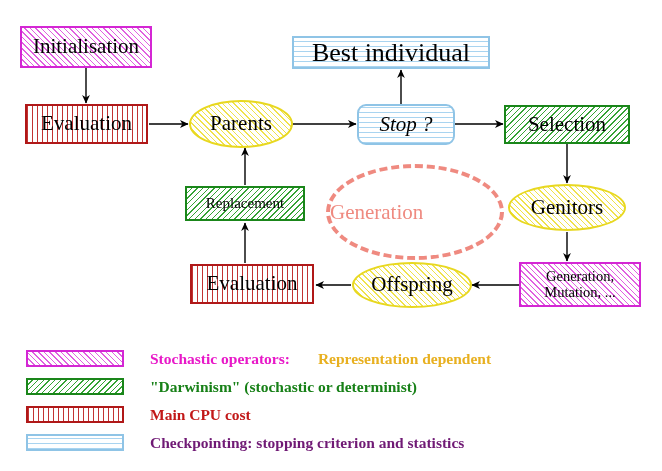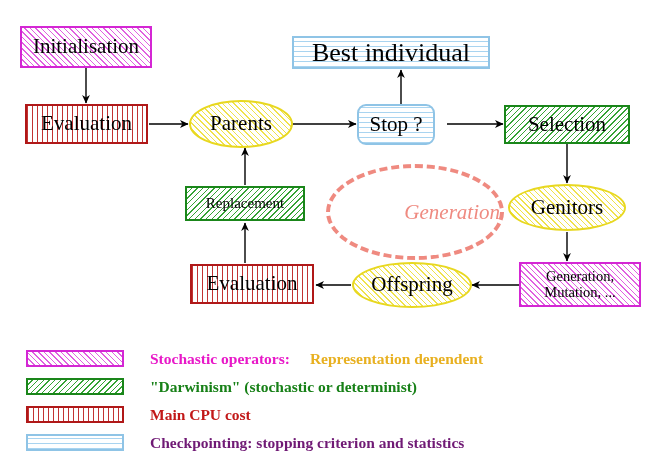--- a/index.html
+++ b/index.html
@@ -83,24 +83,23 @@
   .node-label { position: relative; z-index: 2; }
 
   
   .gen-ellipse {
     position: absolute;
     border: 4px dashed #ef8a80;
     border-radius: 50%;
     background: transparent;
     display: flex;
     align-items: center;
-    justify-content: flex-end;
+    justify-content: flex-start;
     color: #ef8a80;
     z-index: 1;
-    font-style: italic;
   }
 
   
   #legend {
     position: absolute;
     left: 26px;
     top: 346px;
     width: 620px;
     z-index: 4;
   }
@@ -115,21 +114,21 @@
     height: 17px;
     box-sizing: border-box;
     flex: 0 0 auto;
   }
   .legend-text {
     margin-left: 26px;
     font-size: 15.5px;
     white-space: nowrap;
     font-weight: bold;
   }
-  .legend-text .accent { margin-left: 20px; }
+  .legend-text .accent { margin-left: 28px; }
 
   .c-magenta { color: #e818c8; }
   .c-gold    { color: #e8b020; }
   .c-green   { color: #178017; }
   .c-red     { color: #c21818; }
   .c-blue    { color: #701a75; }
 </style>
 </head>
 <body>
 
@@ -175,21 +174,21 @@
 </div>
 
 <div class="node fill-yellow ellipse" style="left:189px; top:100px; width:104px; height:48px; font-size:21px;">
   <span class="node-label">Parents</span>
 </div>
 
 <div class="node fill-blue" style="left:292px; top:36px; width:198px; height:33px; font-size:26px;">
   <span class="node-label">Best individual</span>
 </div>
 
-<div class="node fill-blue rounded" style="left:357px; top:104px; width:78px; height:41px; font-size:21px;">
+<div class="node fill-blue rounded" style="left:357px; top:104px; width:98px; height:41px; font-size:21px;font-style:italic;">
   <span class="node-label">Stop ?</span>
 </div>
 
 <div class="node fill-green" style="left:504px; top:105px; width:126px; height:39px; font-size:21px;">
   <span class="node-label">Selection</span>
 </div>
 
 <div class="node fill-yellow ellipse" style="left:508px; top:184px; width:118px; height:47px; font-size:21px;">
   <span class="node-label">Genitors</span>
 </div>

